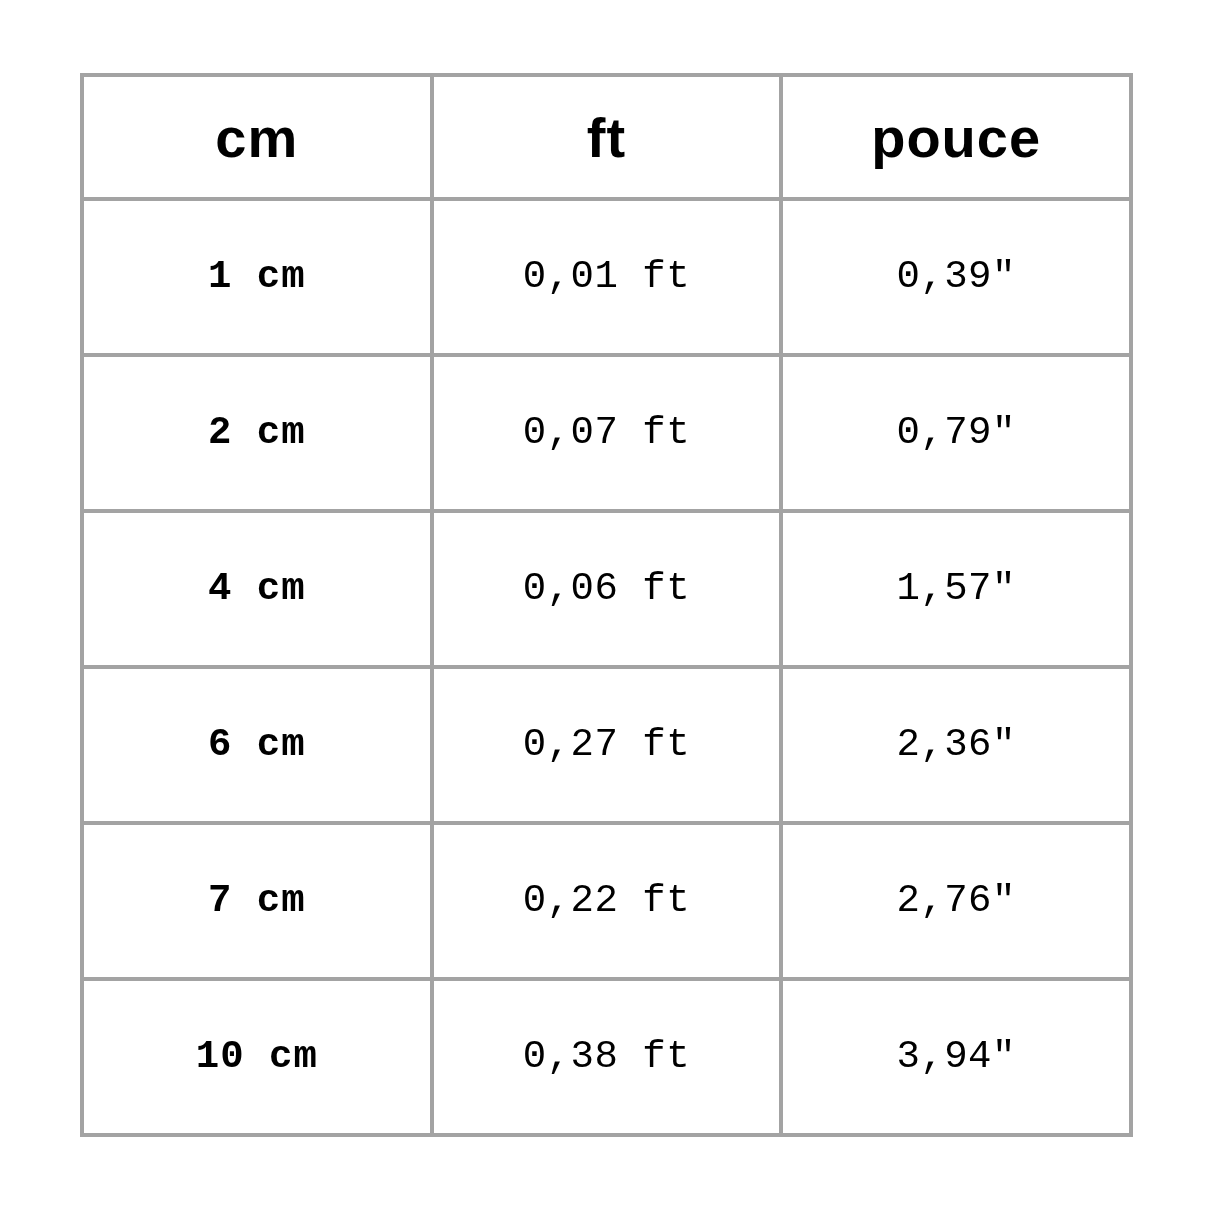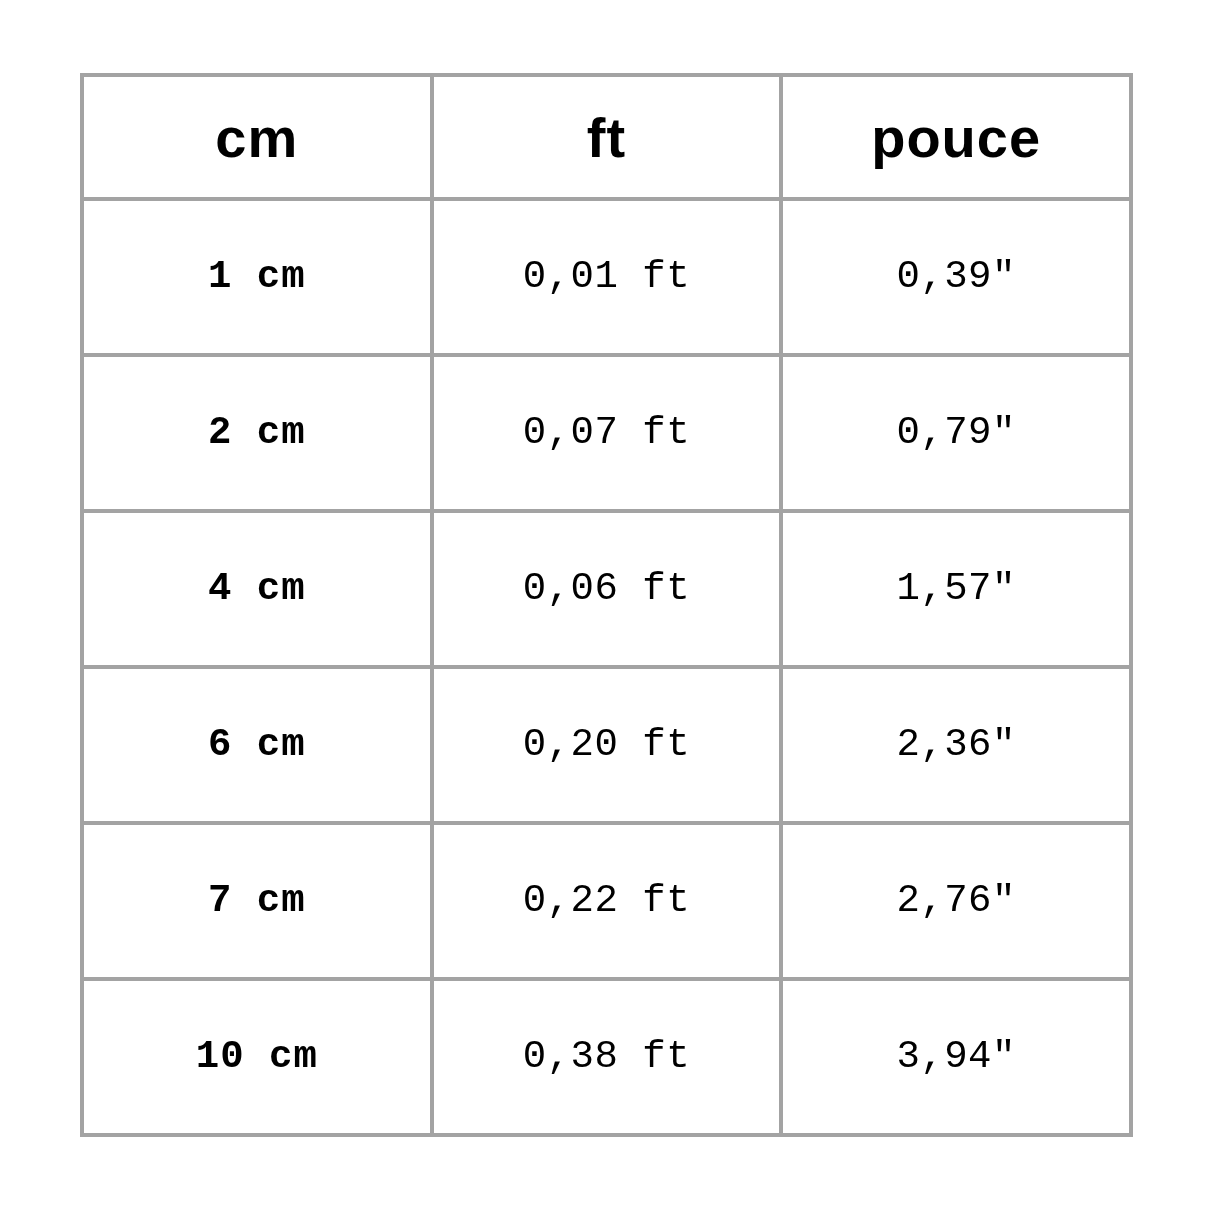--- a/index.html
+++ b/index.html
@@ -70,21 +70,21 @@
       <td>0,07 ft</td>
       <td>0,79"</td>
     </tr>
     <tr>
       <td class="cm-col">4 cm</td>
       <td>0,06 ft</td>
       <td>1,57"</td>
     </tr>
     <tr>
       <td class="cm-col">6 cm</td>
-      <td>0,20 ft</td>
+      <td>0,27 ft</td>
       <td>2,36"</td>
     </tr>
     <tr>
       <td class="cm-col">7 cm</td>
       <td>0,22 ft</td>
       <td>2,76"</td>
     </tr>
     <tr>
       <td class="cm-col">10 cm</td>
       <td>0,38 ft</td>

